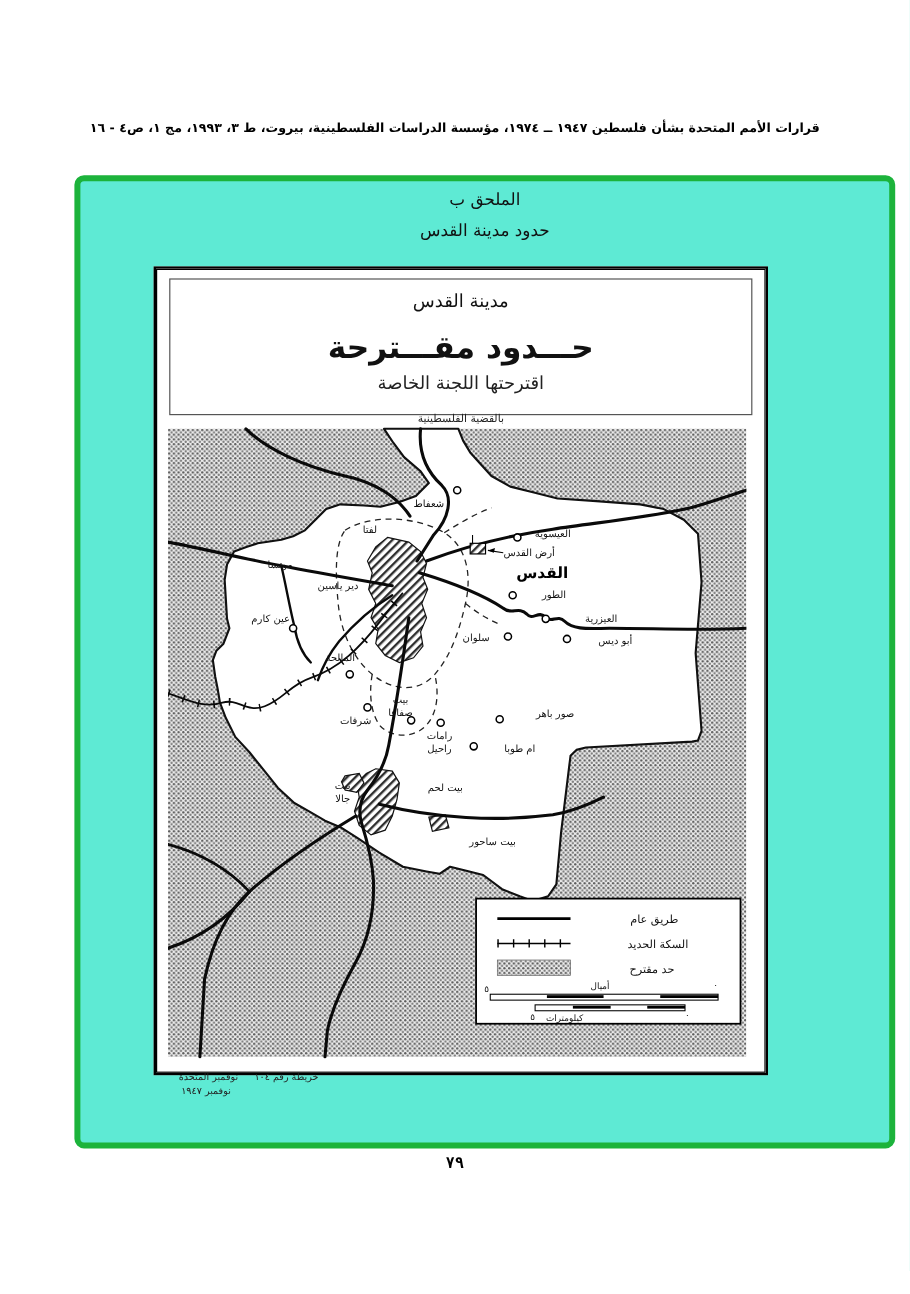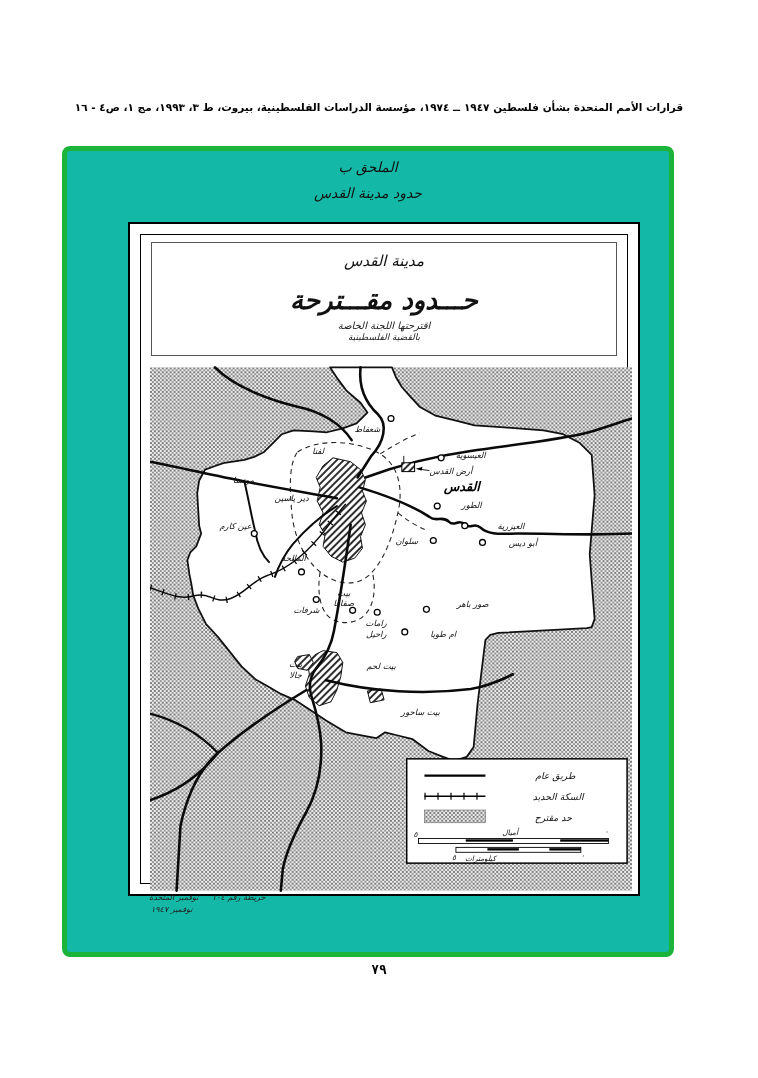--- a/index.html
+++ b/index.html
@@ -4,36 +4,36 @@
 <style>
   html,body{margin:0;padding:0;background:#ffffff;}
   body{width:758px;height:1078px;font-family:"DejaVu Sans",sans-serif;color:#111;}
   .page{position:relative;width:758px;height:1078px;background:#fff;overflow:hidden;}
 
   .header-title{position:absolute;top:77px;left:0;right:0;text-align:center;
     direction:rtl;font-weight:bold;font-size:15px;color:#000;}
   .citation{position:absolute;top:101px;left:0;right:0;text-align:center;direction:rtl;
     font-weight:bold;font-size:10.5px;white-space:nowrap;color:#000;}
 
-  .green-box{position:absolute;left:62px;top:146px;width:612px;height:811px;
-    border:5px solid #1cb33b;border-radius:8px;background:#14b8a6;box-sizing:border-box;font-style:italic;}
+  .green-box{position:absolute;left:62px;top:146px;width:684px;height:811px;
+    border:5px solid #1cb33b;border-radius:8px;background:#5eead4;box-sizing:border-box;}
 
   .annex-title{position:absolute;top:8px;left:0;right:0;text-align:center;direction:rtl;font-size:14px;}
   .annex-subtitle{position:absolute;top:34px;left:0;right:0;text-align:center;direction:rtl;font-size:14px;}
 
   .map-frame{position:absolute;left:61px;top:71px;width:512px;height:674px;
-    border:2px solid #000;padding:10px;box-sizing:border-box;background:#fff;}
+    border:2px solid #000;padding:0;box-sizing:border-box;background:#fff;}
   .map-inner{width:100%;height:100%;border:1px solid #000;box-sizing:border-box;position:relative;background:#fff;}
 
   .map-titlebox{position:absolute;left:10px;top:7px;right:10px;height:112px;
     border:1px solid #555;text-align:center;direction:rtl;background:#fff;}
   .mt1{margin-top:9px;font-size:15px;}
   .mt2{margin-top:15px;font-size:26px;font-weight:bold;}
-  .mt3{margin-top:5px;font-size:10px;color:#222;}
-  .mt4{margin-top:1px;font-size:9px;color:#222;}
+  .mt3{margin-top:5px;font-size:15px;color:#222;}
+  .mt4{margin-top:17px;font-size:9px;color:#222;}
 
   .map-svg{position:absolute;left:9px;top:130px;width:482px;height:528px;}
 
   .credit-mapno{position:absolute;left:145px;top:742px;font-size:8px;direction:rtl;color:#222;}
   .credit-org{position:absolute;left:82px;top:742px;font-size:8px;direction:rtl;color:#222;text-align:center;}
   .credit-date{position:absolute;left:84px;top:754px;font-size:8px;direction:rtl;color:#222;text-align:center;}
 
   .page-number{position:absolute;top:962px;left:0;right:0;text-align:center;
     font-weight:bold;font-size:13px;letter-spacing:4px;color:#000;font-family:Liberation Mono, monospace;}
 

